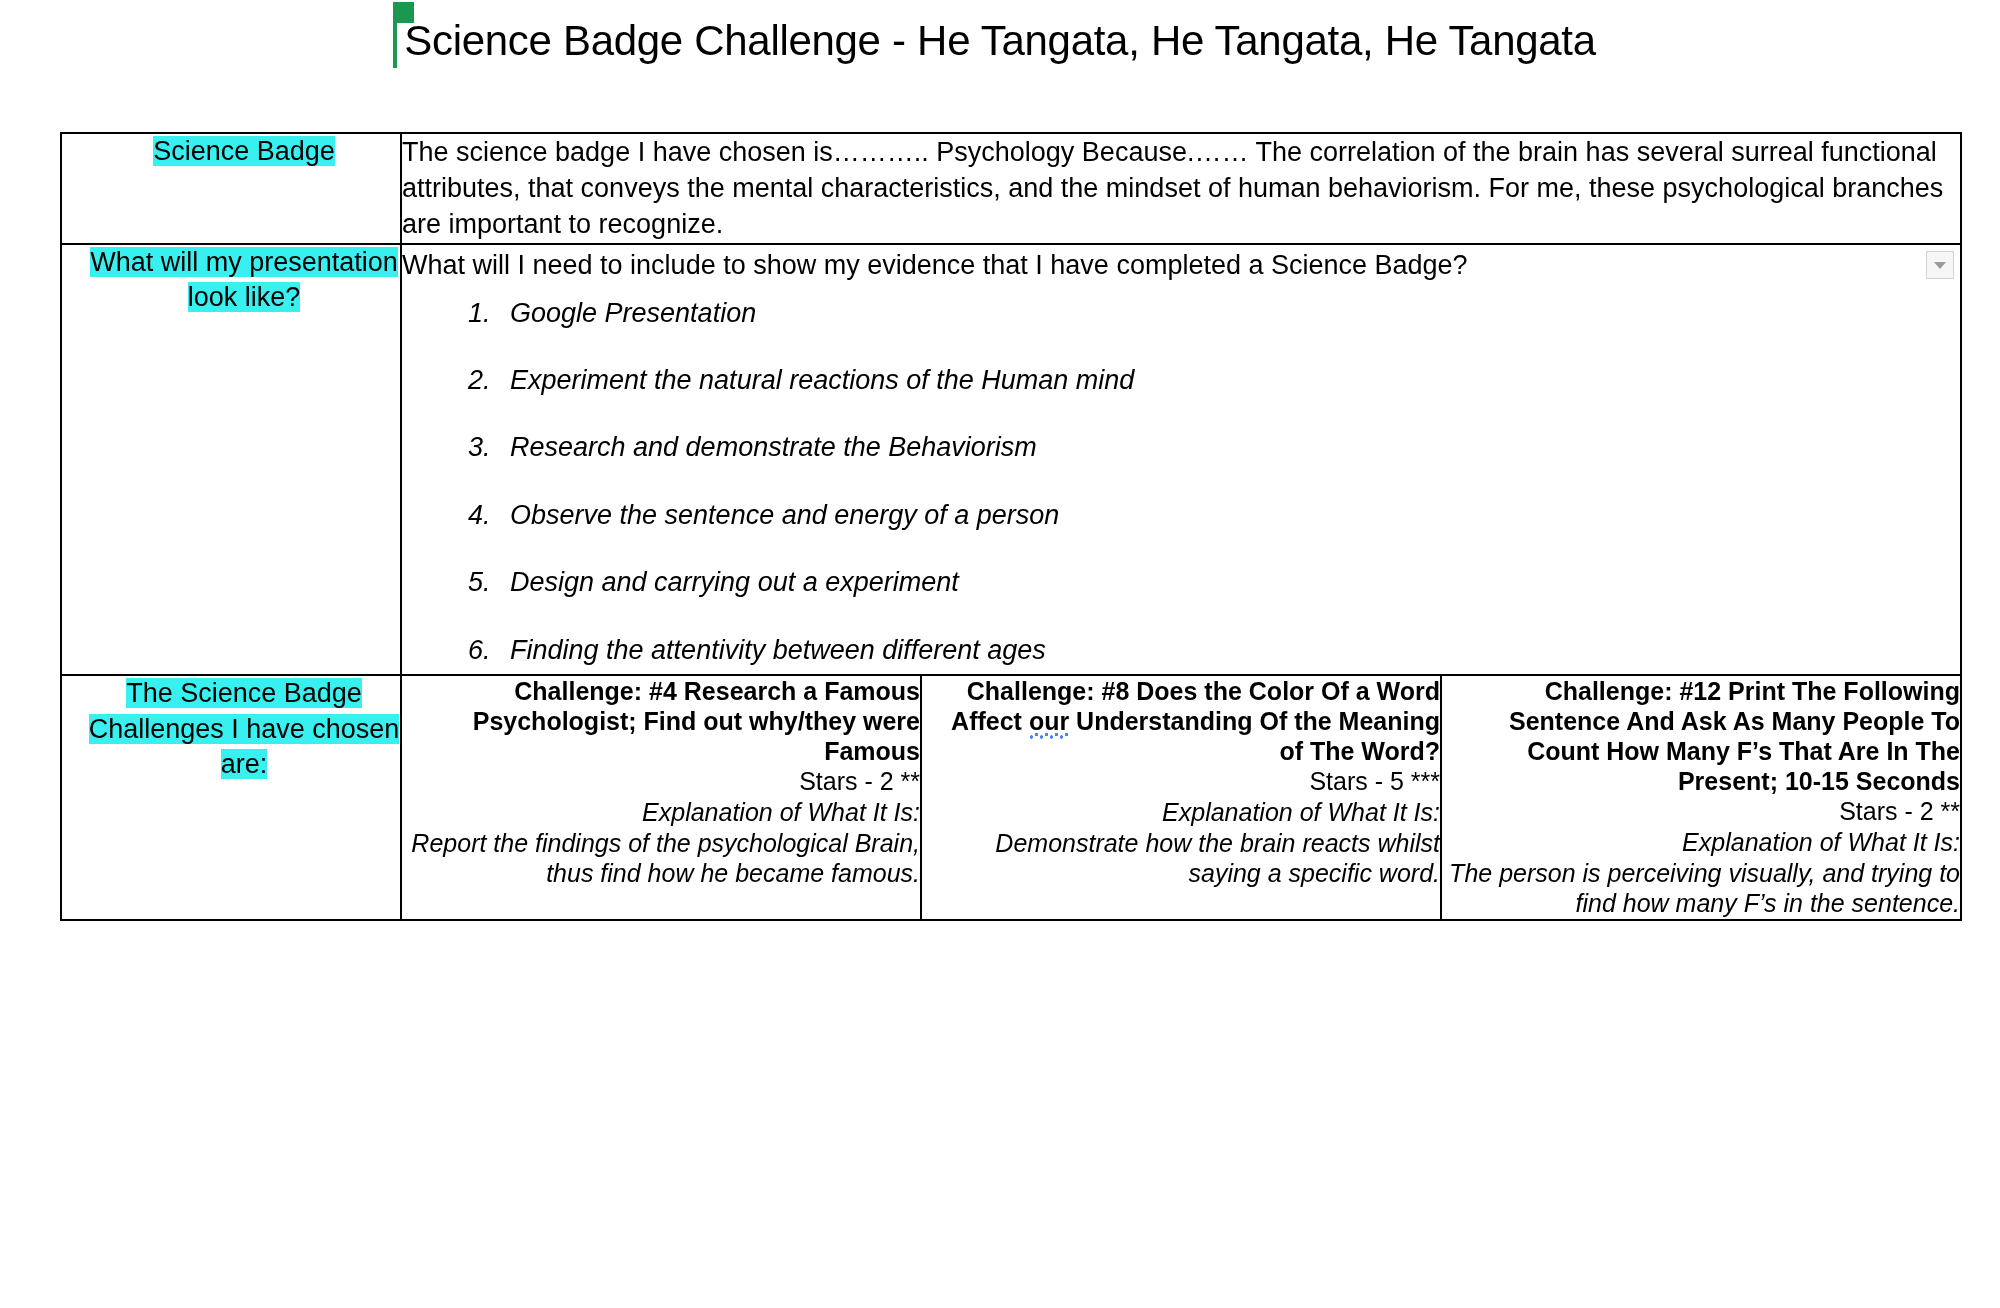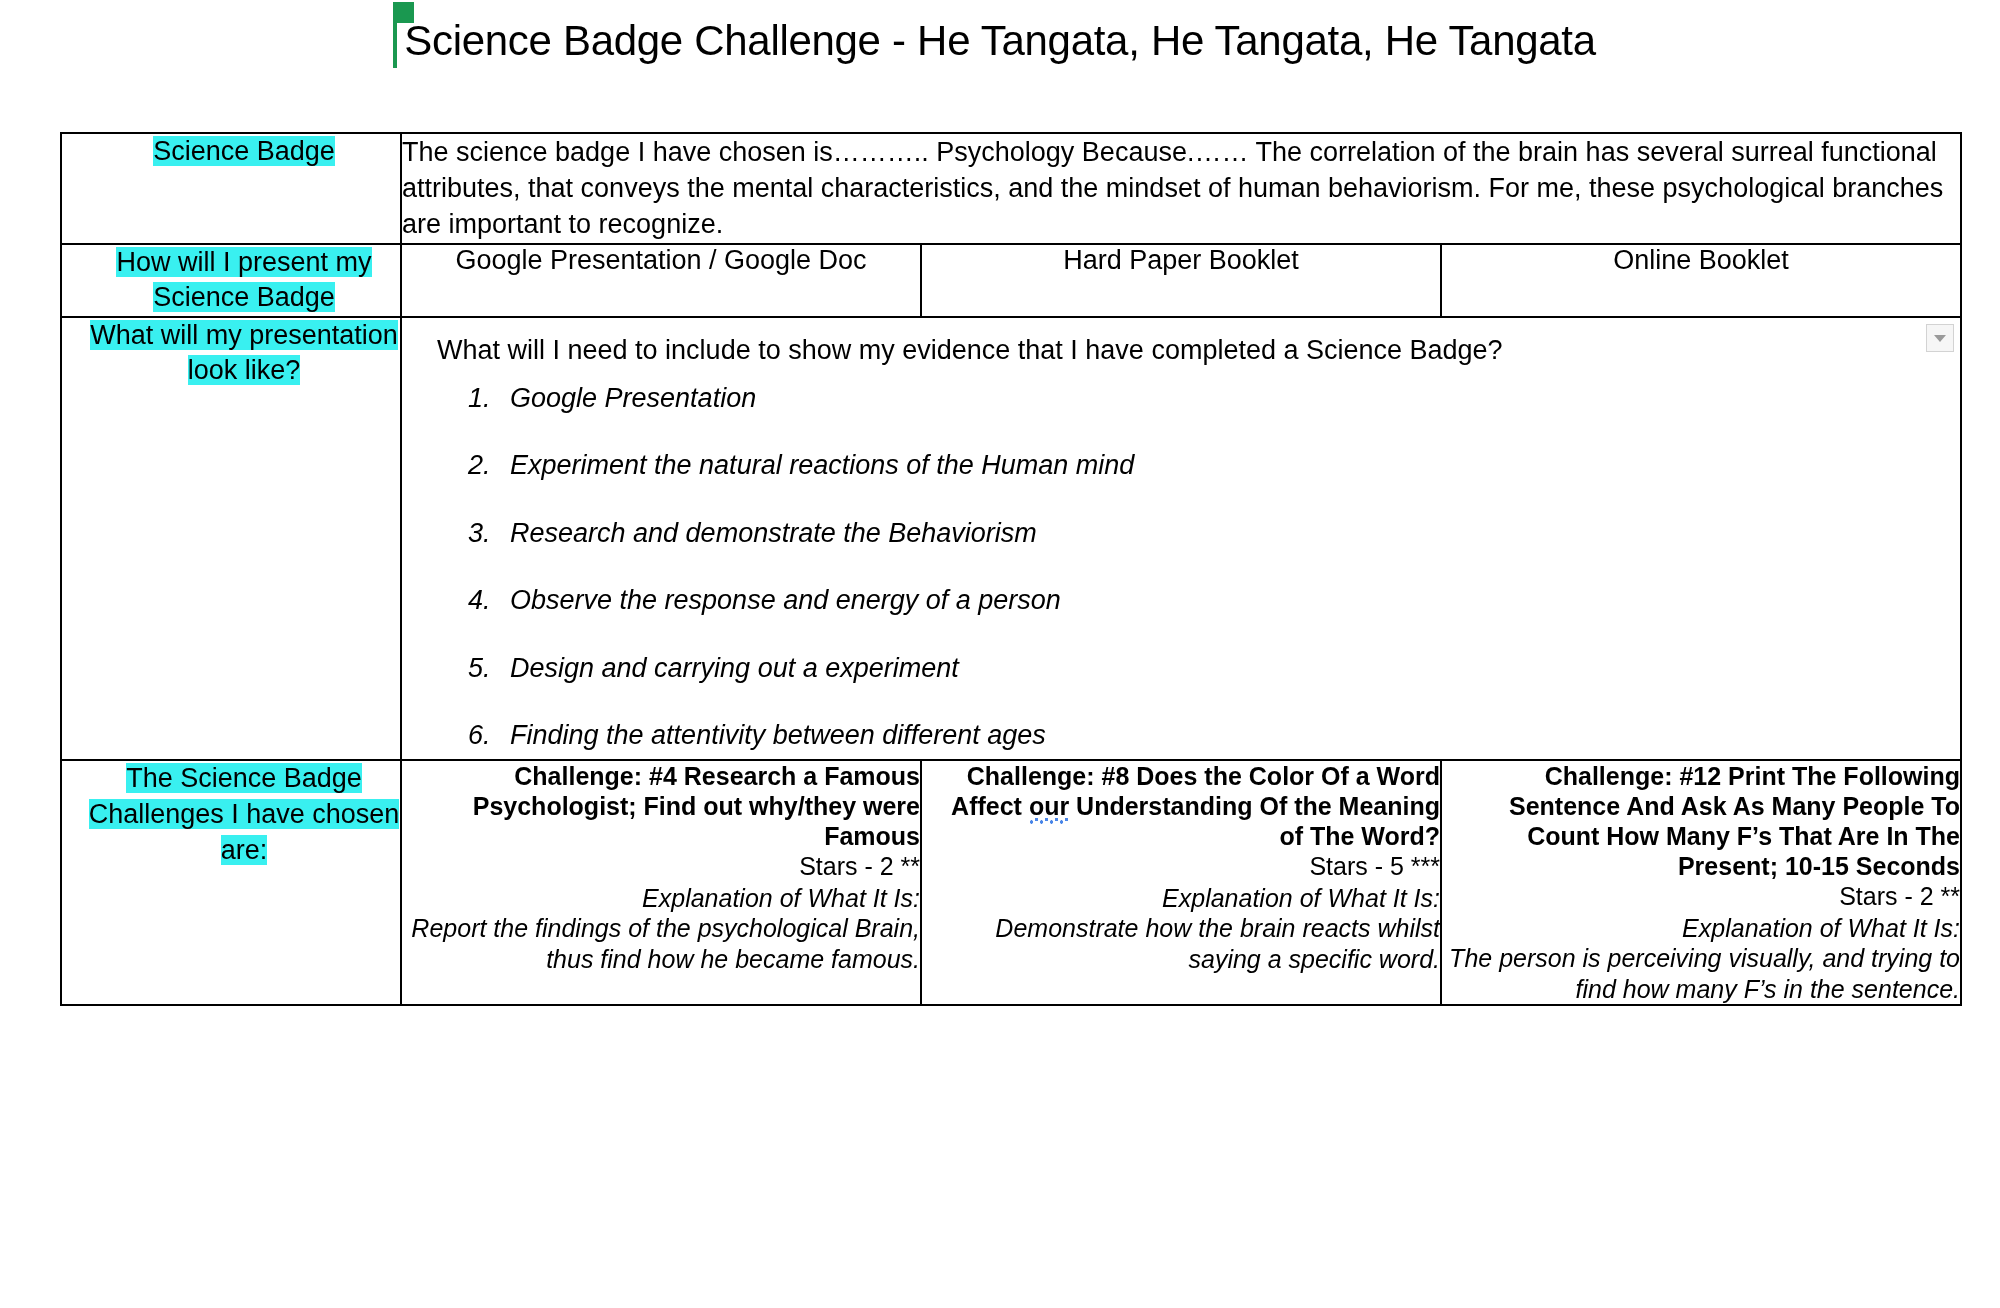--- a/index.html
+++ b/index.html
@@ -94,22 +94,21 @@
   .centered-cell {
     text-align: center;
     font-size: 27px;
     padding: 20px 16px;
     height: 68px;
   }
 
   
   .q-head {
     font-size: 27px;
-    padding: 14px 0 10px 0;
-    margin-left: 35px;
+    padding: 2px 0 10px 0;
   }
   ol.evidence {
     margin: 4px;
     padding: 0 0 0 92px;
     list-style: decimal;
     font-style: italic;
     font-size: 27px;
   }
   ol.evidence li {
     margin: 0 0 35px 0;
@@ -187,51 +186,37 @@
 
   <tr>
     <td class="label-cell">
       <span class="hl">Science Badge</span>
     </td>
     <td class="body-cell" colspan="3">
       <span>The science badge I have chosen is……….. Psychology Because.…… The correlation of the brain has several surreal functional attributes, that conveys the mental characteristics, and the mindset of human behaviorism. For me, these psychological branches are important to recognize.</span>
     </td>
   </tr>
 
-  <tr>
-    <td class="label-cell">
-      <span class="hl">How will I present my Science Badge</span>
-    </td>
-    <td class="centered-cell">
-      <span>Google Presentation / Google Doc</span>
-    </td>
-    <td class="centered-cell">
-      <span>Hard Paper Booklet</span>
-    </td>
-    <td class="centered-cell">
-      <span>Online Booklet</span>
-    </td>
-  </tr>
 
   <tr>
     <td class="label-cell">
       <span class="hl">What will my presentation look like?</span>
     </td>
     <td class="body-cell cell-pos" colspan="3">
       <div class="resize-widget">
         <svg width="16" height="12" viewBox="0 0 16 12" aria-hidden="true">
           <polygon points="2,3 14,3 8,10" fill="#9a9a9a"></polygon>
         </svg>
       </div>
       <div class="q-head">What will I need to include to show my evidence that I have completed a Science Badge?</div>
       <ol class="evidence">
         <li>Google Presentation</li>
         <li>Experiment the natural reactions of the Human mind</li>
         <li>Research and demonstrate the Behaviorism</li>
-        <li>Observe the response and energy of a person</li>
+        <li>Observe the sentence and energy of a person</li>
         <li>Design and carrying out a experiment</li>
         <li>Finding the attentivity between different ages</li>
       </ol>
     </td>
   </tr>
 
   <tr>
     <td class="label-cell">
       <span class="hl">The Science Badge Challenges I have chosen are:</span>
     </td>

